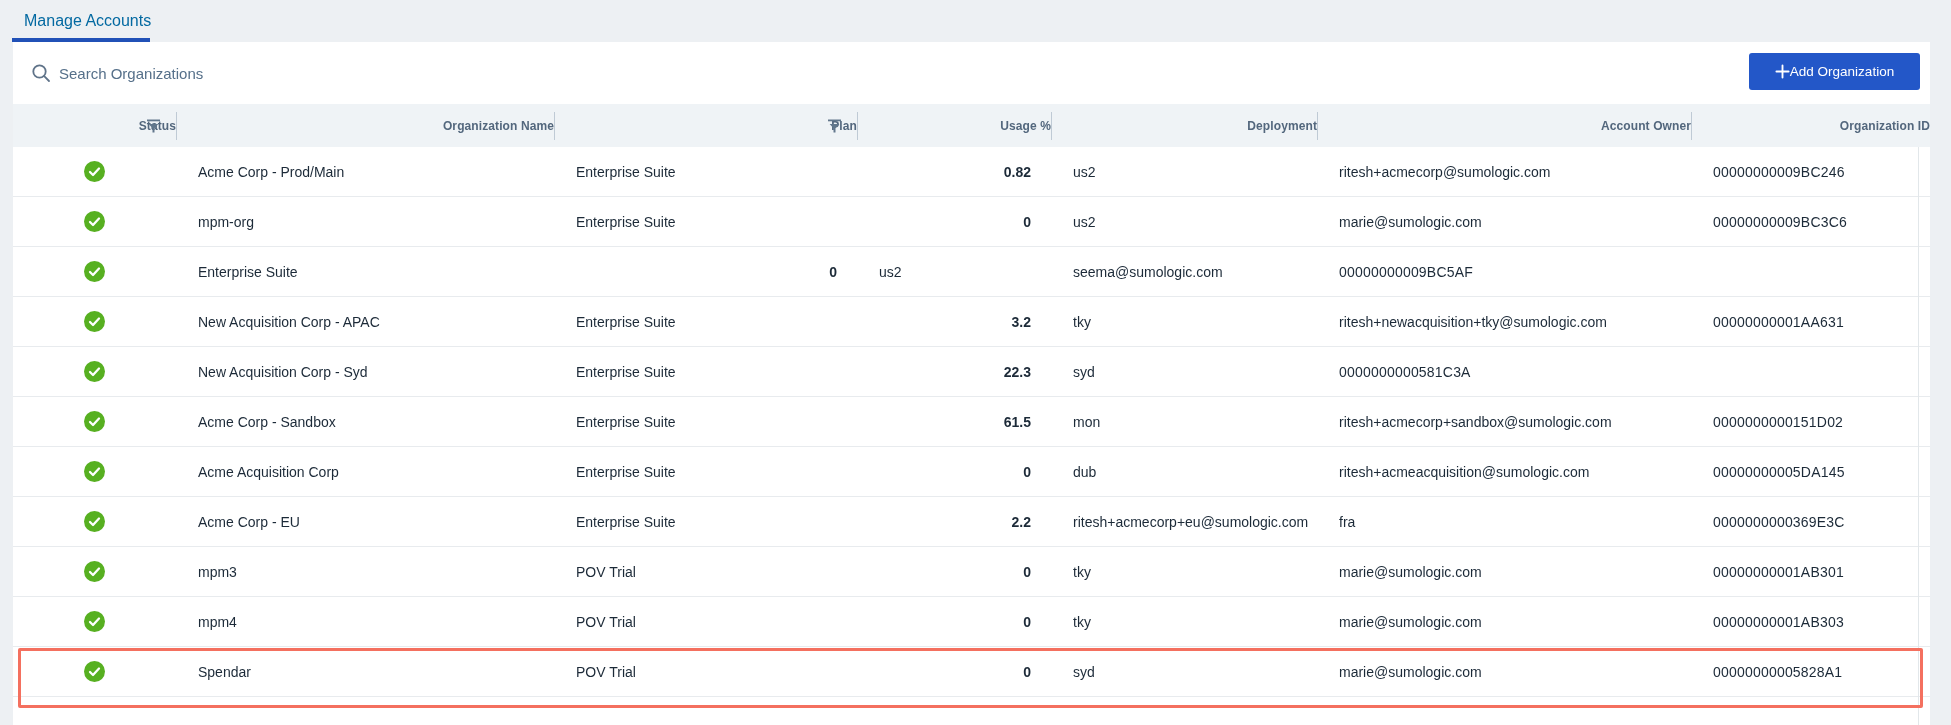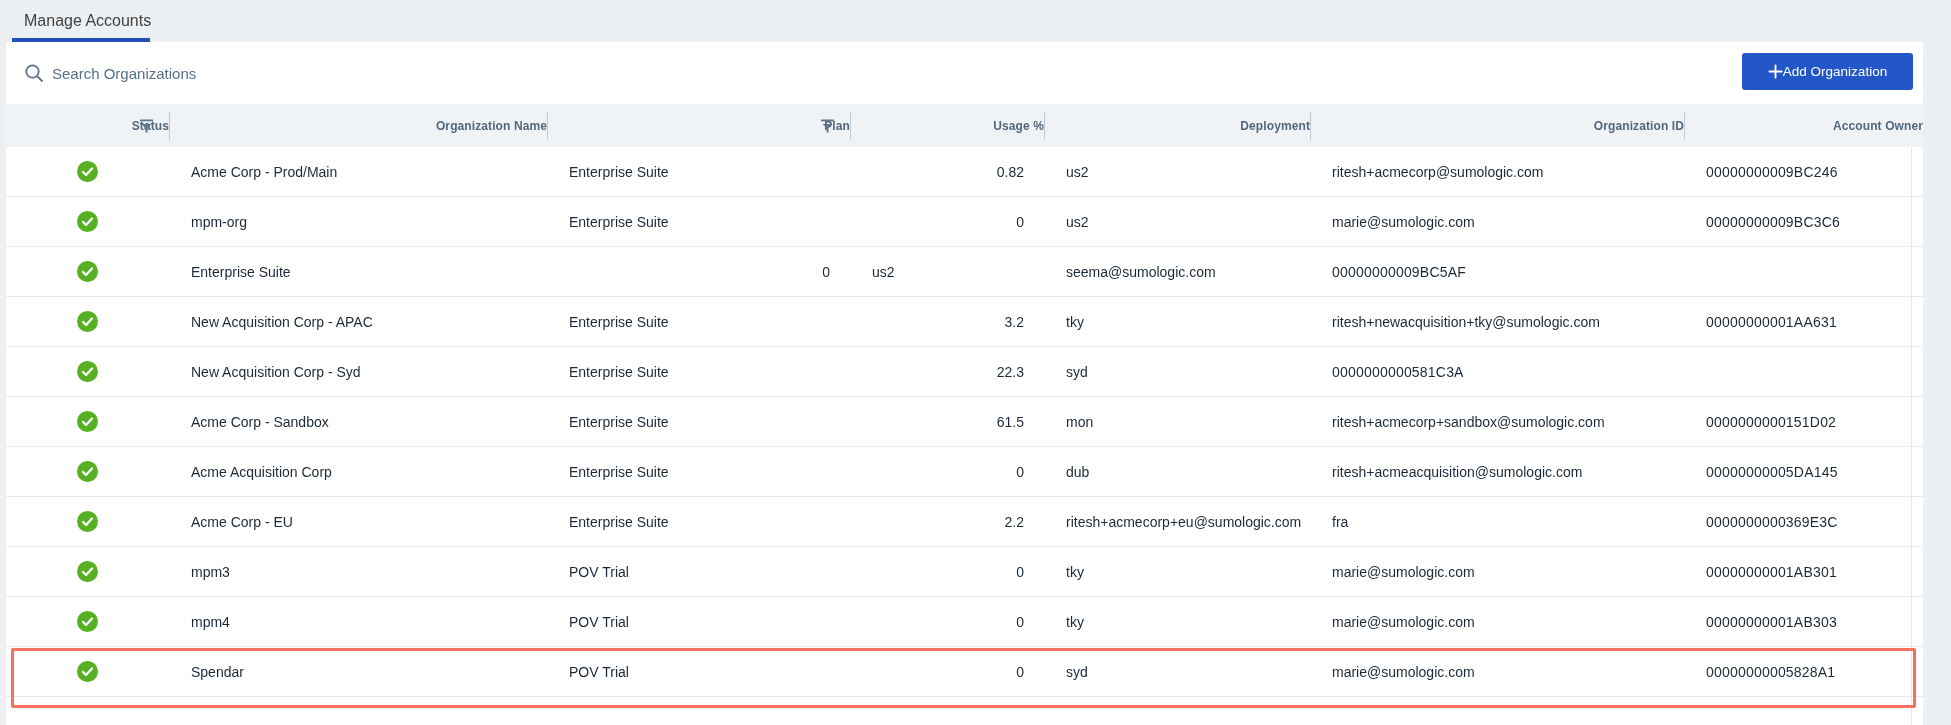--- a/index.html
+++ b/index.html
@@ -8,28 +8,28 @@
     background: #edf0f3;
     font-family: "Liberation Sans", "DejaVu Sans", sans-serif;
     color: #1c2a38;
     position: relative;
   }
 
   
   .tab-bar { position: absolute; left: 0; top: 0; width: 100%; height: 42px; background: #edf0f3; }
   .tab {
     position: absolute; left: 12px; top: 0; height: 42px; padding: 0 12px;
-    display: flex; align-items: center; font-size: 16px; font-weight: 500; color: #404040;
+    display: flex; align-items: center; font-size: 16px; font-weight: 500; color: #0369a1;
     cursor: pointer;
     text-align: center;
   }
   .tab-underline { position: absolute; left: 12px; top: 38px; width: 138px; height: 4px; background: #2151b7; }
 
   
-  .content { position: absolute; left: 6px; top: 42px; width: 1917px; height: 514px; background: #ef4444; }
+  .content { position: absolute; left: 13px; top: 42px; width: 1917px; height: 514px; background: #ef4444; }
 
   
   .search-row { position: absolute; left: 0; top: 0; width: 100%; height: 63px; background: #fff; }
   .search-icon { position: absolute; left: 18px; top: 21px; width: 20px; height: 20px; }
   .search-input {
     position: absolute; left: 46px; top: 12px; width: 1250px; height: 38px;
     border: none; outline: none; font-size: 15px; color: #1c2a38;
     font-family: "Liberation Sans", "DejaVu Sans", sans-serif; background: transparent;
   }
   .search-input::placeholder { color: #56708a; opacity: 1; }
@@ -58,21 +58,21 @@
   .th + .th { border-left: 1px solid #bfcad5; padding-left: 32px; }
   .filter-icon { position: absolute; right: 15px; top: 7px; width: 15px; height: 15px; cursor: pointer; }
 
   .tbody { position: absolute; left: 0; top: 105px; width: 100%; height: 578px; background: #fff; }
   .row {
     display: grid; grid-template-columns: 163px 378px 303px 194px 266px 374px 239px;
     height: 50px; border-bottom: 1px solid #e8ebee; background: #fff; cursor: pointer;
   }
   .cell { display: flex; align-items: center; padding: 0 22px; font-size: 14px; color: #1c2a38; overflow: hidden; white-space: nowrap; }
   .cell.status { justify-content: center; padding: 0; }
-  .cell.usage { justify-content: flex-end; padding-right: 20px; }
+  .cell.usage { justify-content: flex-end; padding-right: 20px; font-weight: bold; }
   .cell.org-id { letter-spacing: .2px; }
 
   .scroll-divider { position: absolute; left: 1905px; top: 105px; width: 1px; height: 578px; background: #e2e7ea; }
 
   .highlight-box {
     position: absolute; left: 5px; width: 1905px; height: 60px;
     border: 3px solid #f4705f; border-radius: 2px; background: transparent;
     pointer-events: none;
   }
 </style>
@@ -120,24 +120,24 @@
         <path d="M2.6 5 h9.8 l-3.9 4.2 v4.2 h-2 v-4.2 z" fill="#62778c"></path>
       </svg>
     </div>
     <div class="th">
       <span>Usage %</span>
     </div>
     <div class="th">
       <span>Deployment</span>
     </div>
     <div class="th">
+      <span>Account Owner</span>
+    </div>
+    <div class="th">
       <span>Organization ID</span>
-    </div>
-    <div class="th">
-      <span>Account Owner</span>
     </div>
   </div>
 
   <div class="tbody">
       <div class="row">
         <div class="cell status">
           <svg width="21" height="21" viewBox="0 0 21 21">
             <circle cx="10.5" cy="10.5" r="10.5" fill="#57b021"></circle>
             <path d="M6 11 l3 3 l6-6.5" stroke="#fff" stroke-width="2.3" fill="none" stroke-linecap="round" stroke-linejoin="round"></path>
           </svg>

